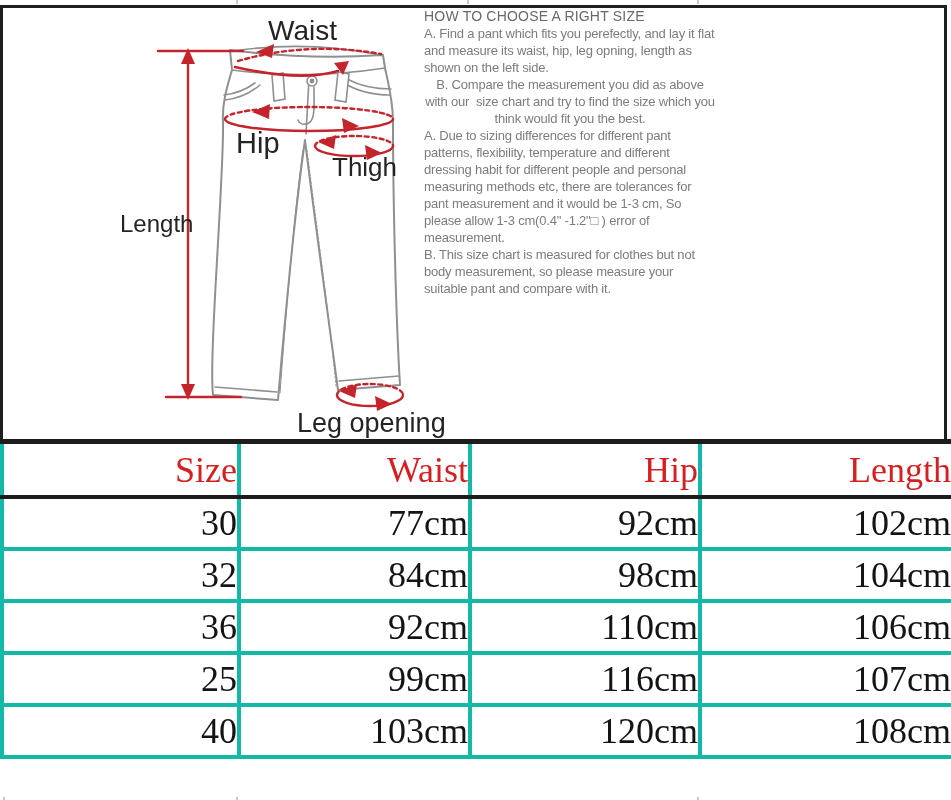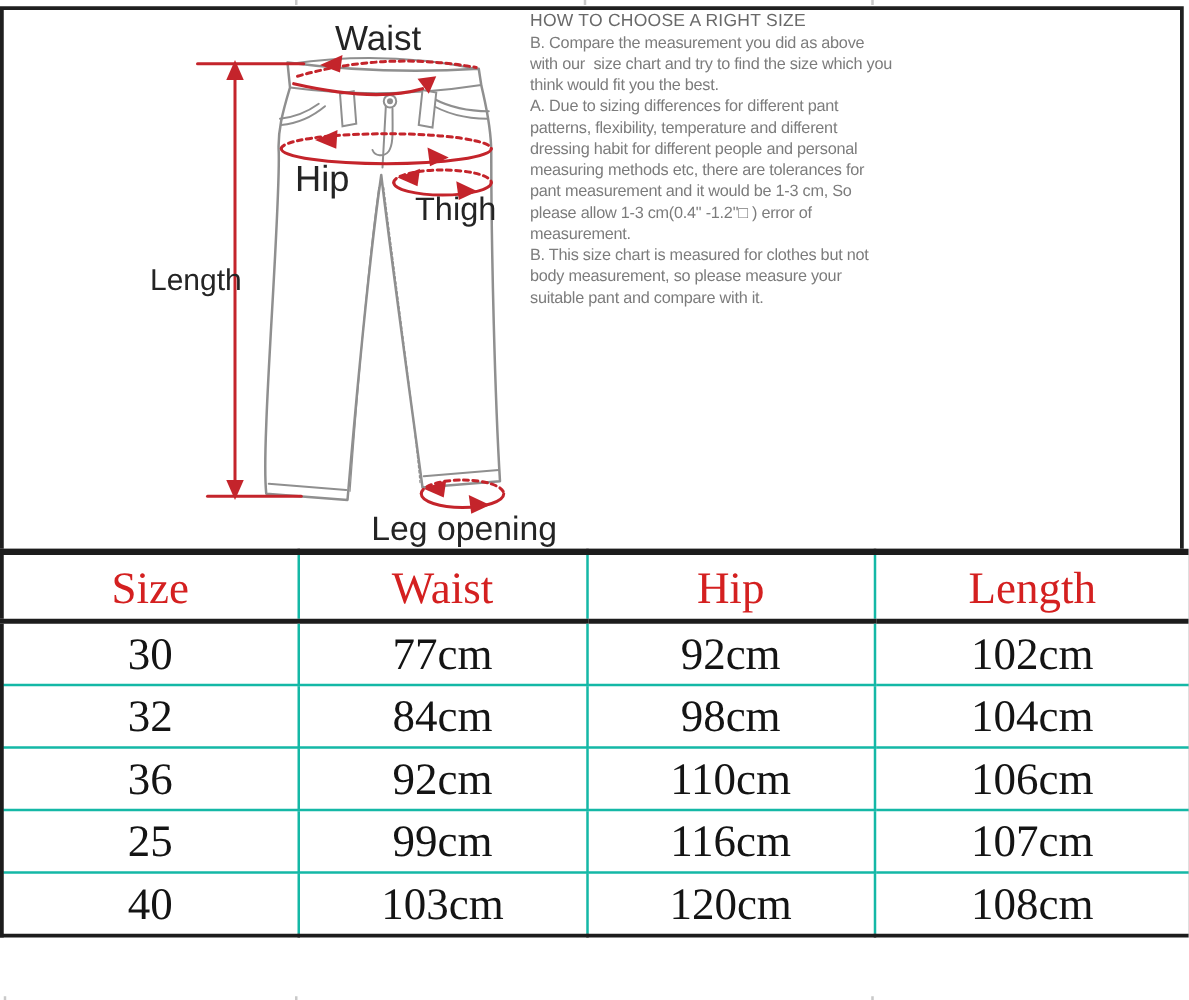--- a/index.html
+++ b/index.html
@@ -10,30 +10,30 @@
   
   .upper-box{position:absolute;left:0;top:5px;width:947px;height:437px;
              border:3px solid #1f1f1f;box-sizing:border-box;background:#fff;}
   .diagram-svg{position:absolute;left:0;top:0;}
   
   .instructions{position:absolute;left:421px;top:0;width:292px;color:#7c7c7c;
                 font-size:13px;line-height:17px;letter-spacing:-0.2px;}
   .instructions p{margin:0;white-space:pre-wrap;}
   .howto-title{margin:18px 0 0 22px;font-size:14px;color:#696969;letter-spacing:0.2px;}
   .para-a{margin-top:13px;}
-  .para-b{margin-top:9px;}
+  .para-b{margin-top:9px;text-align:center;}
   .reminder-title{margin:16px 0 0 52px;font-weight:bold;color:#c43a3a;font-size:13.5px;}
   .reminder-a{margin-top:12px;}
   .reminder-b{margin-top:9px;}
   
   .size-table{position:absolute;left:0;top:439px;width:951px;border-collapse:collapse;
               table-layout:fixed;background:#fff;
               font-family:"Liberation Serif","DejaVu Serif",serif;text-align:center;}
   .size-table{border:3px solid #1c1c1c;border-top:5px solid #1c1c1c;}
-  .size-table th,.size-table td{border:2px solid #14b8a6;padding:0;vertical-align:middle;}
+  .size-table th,.size-table td{border:4px solid #14b8a6;padding:0;vertical-align:middle;text-align:right;}
   .size-table th{height:51px;font-weight:normal;font-size:36px;color:#d42020;
                  border-bottom:4px solid #1c1c1c;}
   .size-table td{height:48px;font-size:36px;color:#141414;font-family:Liberation Serif, serif;}
 </style>
 </head>
 <body>
 
 <div class="page">
 
   <div class="remnant" style="left:236px;top:0;height:4px;"></div>
@@ -107,20 +107,21 @@
         <text x="268" y="40" font-size="28">Waist</text>
         <text x="236" y="153" font-size="29">Hip</text>
         <text x="332" y="176" font-size="26">Thigh</text>
         <text x="120" y="232" font-size="24">Length</text>
         <text x="297" y="432" font-size="27">Leg opening</text>
       </g>
     </svg>
 
     <div class="instructions">
       <p class="howto-title">HOW TO CHOOSE A RIGHT SIZE</p>
+      <p class="para-a">A. Find a pant which fits you perefectly, and lay it flat and measure its waist, hip, leg opning, length as shown on the left side.</p>
       <p class="para-b">B. Compare the measurement you did as above with our  size chart and try to find the size which you think would fit you the best.</p>
       <p class="reminder-a">A. Due to sizing differences for different pant patterns, flexibility, temperature and different dressing habit for different people and personal measuring methods etc, there are tolerances for pant measurement and it would be 1-3 cm, So please allow 1-3 cm(0.4" -1.2"□ ) error of measurement.</p>
       <p class="reminder-b">B. This size chart is measured for clothes but not body measurement, so please measure your suitable pant and compare with it.</p>
     </div>
   </div>
 
   <table class="size-table">
     <colgroup>
       <col style="width:237px">
         <col style="width:231px">

